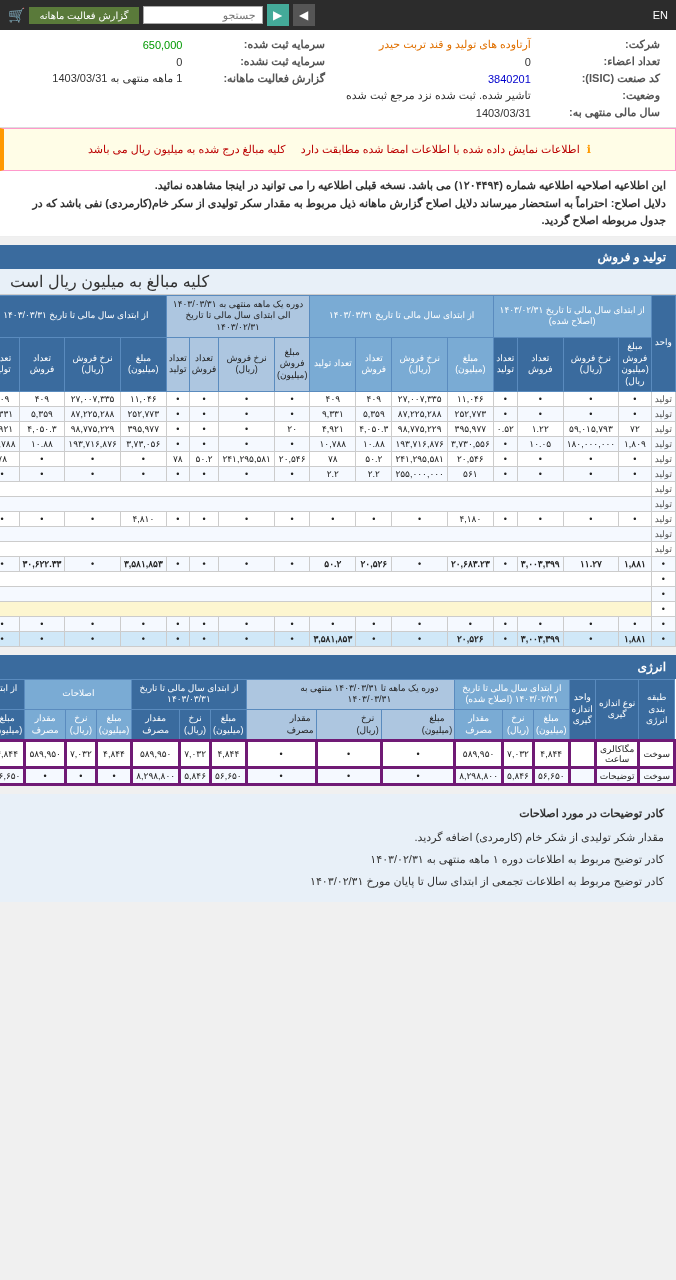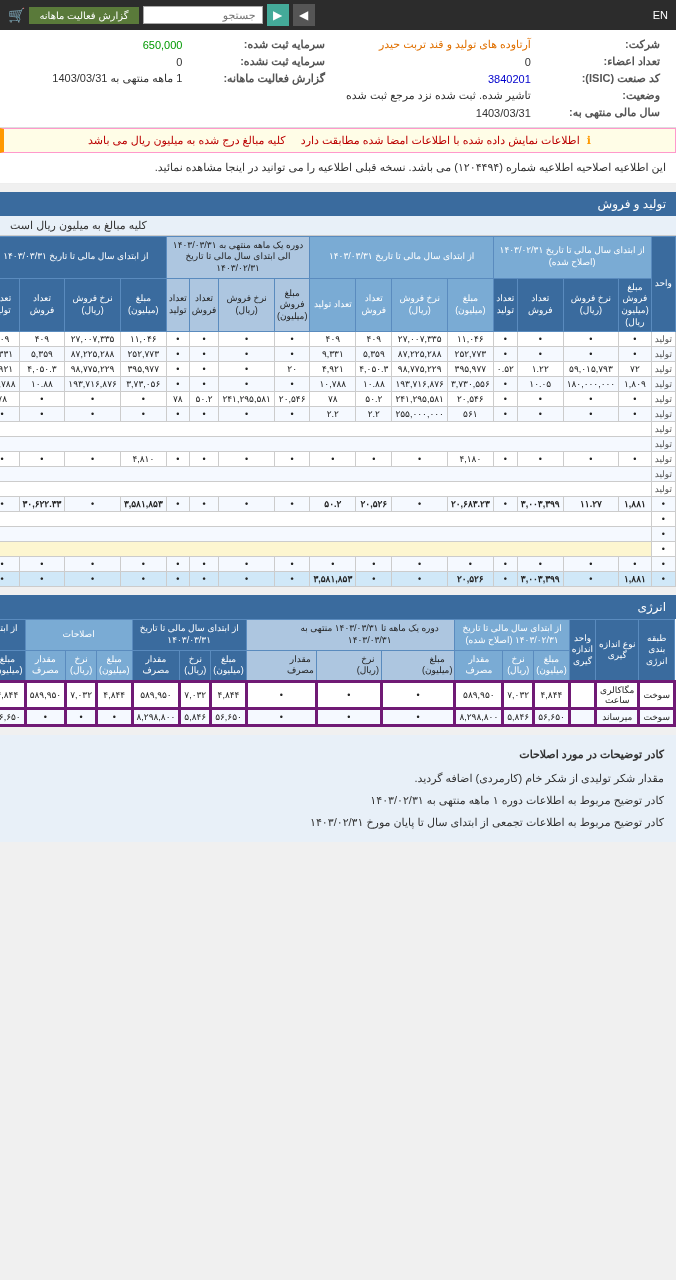--- a/index.html
+++ b/index.html
@@ -59,49 +59,50 @@
     .header-info .label { color: #555; font-weight: bold; text-align: right; }
     .header-info .value { color: #333; }
     .header-info .value.orange { color: #e07000; }
     .header-info .value.green { color: #090; }
     .header-info .value.blue { color: #00c; }
 
     .alert-bar {
       background: #fffde7;
       border: 1px solid #f9c; 
       color: #b00;
-      padding: 5px 10px;
+      padding: 14px 10px;
       font-size: 11px;
       text-align: center;
       border-left: 4px solid #f90;
     }
     .alert-bar .info-icon { color: #f90; margin-left: 4px; }
 
     .notice-text {
       background: #fff;
       padding: 6px 10px;
       font-size: 11px;
       color: #333;
       border-bottom: 1px solid #eee;
       line-height: 1.6;
+      font-weight: bold;
     }
 
     .section-title {
       background: #3a6b9e;
       color: #fff;
       padding: 5px 10px;
       font-size: 12px;
-      font-weight: normal;
+      font-weight: bold;
       margin-top: 8px;
     }
     .section-subtitle {
       background: #e8f0f8;
       color: #333;
       padding: 3px 10px;
-      font-size: 11px;
+      font-size: 16px;
       text-align: left;
       border-bottom: 1px solid #ccc;
     }
 
     .data-table {
       width: 100%;
       border-collapse: collapse;
       font-size: 9px;
       background: #fff;
     }
@@ -218,20 +219,21 @@
 
 <div class="alert-bar">
   <span class="info-icon">ℹ</span>
   <span>اطلاعات نمایش داده شده با اطلاعات امضا شده مطابقت دارد</span>
   &nbsp;&nbsp;&nbsp;
   <span>کلیه مبالغ درج شده به میلیون ریال می باشد</span>
 </div>
 
 <div class="notice-text">
   <p>این اطلاعیه اصلاحیه اطلاعیه شماره (<span></span>۱۲۰۴۴۹۴) می باشد. نسخه قبلی اطلاعیه را می توانید در اینجا مشاهده نمائید.</p>
+  <p>دلایل اصلاح: احتراماً به استحضار میرساند دلایل اصلاح گزارش ماهانه ذیل مربوط به مقدار سکر تولیدی از سکر خام(کارمردی) نفی باشد که در جدول مربوطه اصلاح گردید.</p>
 </div>
 
 <div class="section-title">تولید و فروش</div>
 <div class="section-subtitle">کلیه مبالغ به میلیون ریال است</div>
 
 <div class="overflow-x">
 <table class="data-table">
   <thead>
     <tr>
       <th rowspan="3">واحد</th>
@@ -561,21 +563,21 @@
       <td>۵۸۹,۹۵۰</td>
       <td>۴,۸۴۴</td>
       <td>۷,۰۳۲</td>
       <td>۵۸۹,۹۵۰</td>
       <td>۴,۸۴۴</td>
       <td>۷,۰۳۲</td>
       <td>۵۸۹,۹۵۰</td>
     </tr>
     <tr>
       <td>سوخت</td>
-      <td>میرساند</td>
+      <td>توضیحات</td>
       <td></td>
       <td>۵۶,۶۵۰</td>
       <td>۵,۸۴۶</td>
       <td>۸,۲۹۸,۸۰۰</td>
       <td>•</td>
           <td>•</td>
           <td>•</td>
       <td>۵۶,۶۵۰</td>
       <td>۵,۸۴۶</td>
       <td>۸,۲۹۸,۸۰۰</td>

